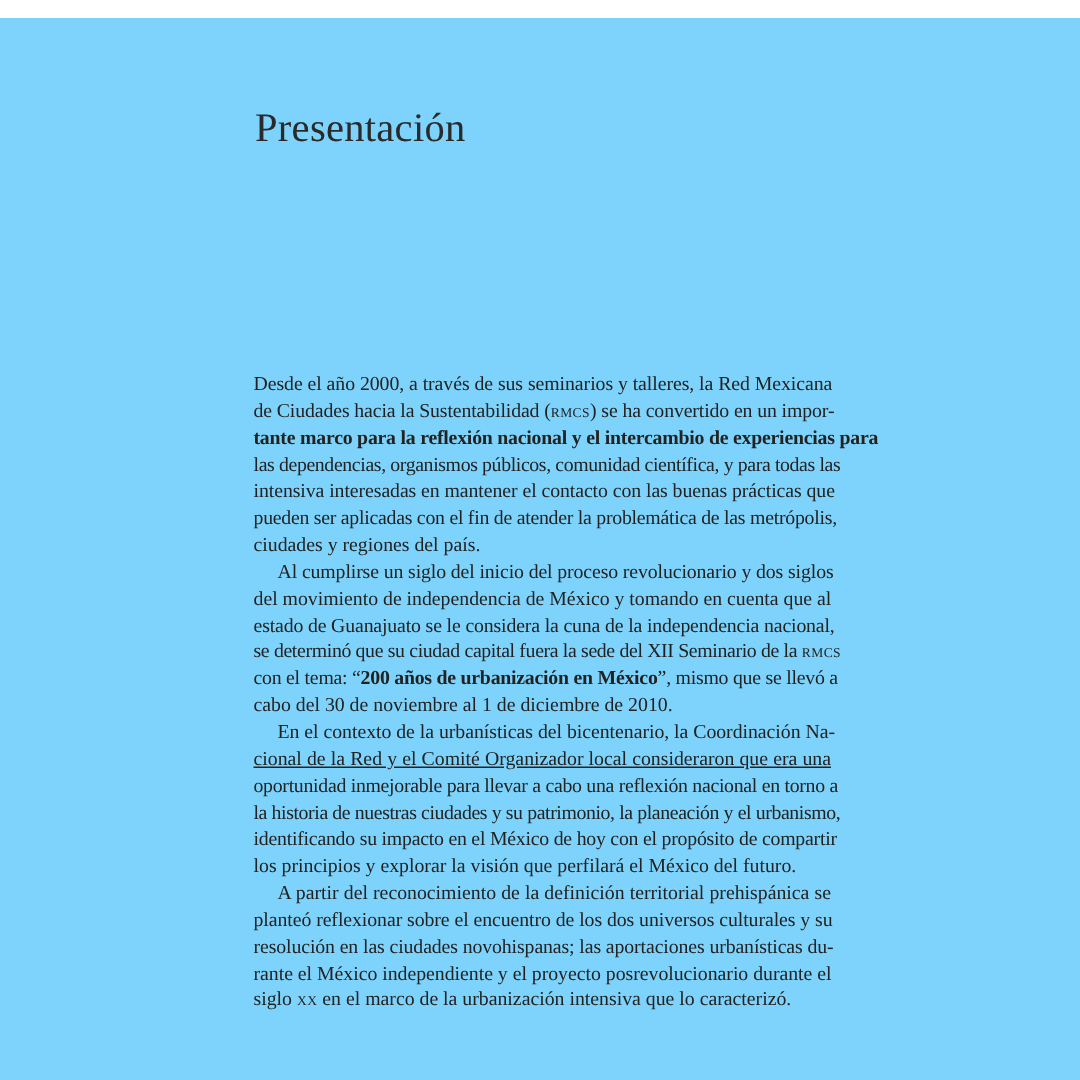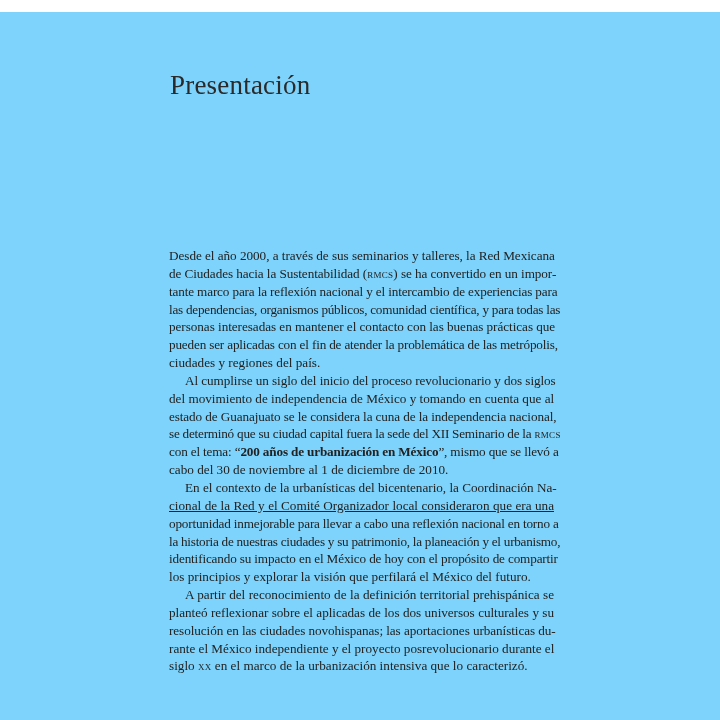--- a/index.html
+++ b/index.html
@@ -27,23 +27,23 @@
 <body>
 
 <div class="page">
   <h1 class="title">Presentación</h1>
 
   <div class="body">
 
     <p>
       <span class="line" style="white-space: nowrap; transform-origin: left center; letter-spacing: -0.0365143px;">Desde el año 2000, a través de sus seminarios y talleres, la Red Mexicana</span>
       <span class="line" style="white-space: nowrap; transform-origin: left center; letter-spacing: -0.0769016px;"><span>de Ciudades hacia la Sustentabilidad (</span><span class="sc">rmcs</span><span>) se ha convertido en un impor-</span></span>
-      <span class="line" style="white-space: nowrap; transform-origin: left center; letter-spacing: -0.144729px;">tante marco para la reflexión nacional y el intercambio de experiencias para</span>
+      <span class="line" style="white-space: nowrap; transform-origin: left center; letter-spacing: -0.144729px; font-weight: bold;">tante marco para la reflexión nacional y el intercambio de experiencias para</span>
       <span class="line" style="white-space: nowrap; transform-origin: left center; letter-spacing: -0.243187px;">las dependencias, organismos públicos, comunidad científica, y para todas las</span>
-      <span class="line" style="white-space: nowrap; transform-origin: left center; letter-spacing: -0.047323px;">personas interesadas en mantener el contacto con las buenas prácticas que</span>
+      <span class="line" style="white-space: nowrap; transform-origin: left center; letter-spacing: -0.047323px;">intensiva interesadas en mantener el contacto con las buenas prácticas que</span>
       <span class="line" style="white-space: nowrap; transform-origin: left center; letter-spacing: -0.166323px;">pueden ser aplicadas con el fin de atender la problemática de las metrópolis,</span>
       <span class="line last" style="white-space: nowrap;">ciudades y regiones del país.</span>
     </p>
 
     <p>
       <span class="line" style="padding-left: 16px; white-space: nowrap; transform-origin: left center; letter-spacing: -0.0760987px;">Al cumplirse un siglo del inicio del proceso revolucionario y dos siglos</span>
       <span class="line" style="white-space: nowrap; transform-origin: left center; letter-spacing: -0.00632116px;">del movimiento de independencia de México y tomando en cuenta que al</span>
       <span class="line" style="white-space: nowrap; transform-origin: left center; letter-spacing: -0.0984878px;">estado de Guanajuato se le considera la cuna de la independencia nacional,</span>
       <span class="line" style="white-space: nowrap; transform-origin: left center; letter-spacing: -0.230254px;"><span>se determinó que su ciudad capital fuera la sede del XII Seminario de la </span><span class="sc">rmcs</span></span>
       <span class="line" style="white-space: nowrap; transform-origin: left center; letter-spacing: -0.156756px;"><span>con el tema: “</span><span class="b">200 años de urbanización en México</span><span>”, mismo que se llevó a</span></span>
@@ -54,19 +54,19 @@
       <span class="line" style="padding-left: 16px; white-space: nowrap; transform-origin: left center; letter-spacing: -0.020893px;">En el contexto de la urbanísticas del bicentenario, la Coordinación Na-</span>
       <span class="line" style="white-space: normal; text-decoration: underline;">cional de la Red y el Comité Organizador local consideraron que era una</span>
       <span class="line" style="white-space: nowrap; transform-origin: left center; letter-spacing: -0.187087px;">oportunidad inmejorable para llevar a cabo una reflexión nacional en torno a</span>
       <span class="line" style="white-space: nowrap; transform-origin: left center; letter-spacing: -0.258873px;">la historia de nuestras ciudades y su patrimonio, la planeación y el urbanismo,</span>
       <span class="line" style="white-space: nowrap; transform-origin: left center; letter-spacing: -0.149248px;">identificando su impacto en el México de hoy con el propósito de compartir</span>
       <span class="line last" style="white-space: nowrap;">los principios y explorar la visión que perfilará el México del futuro.</span>
     </p>
 
     <p>
       <span class="line" style="padding-left: 16px; white-space: normal;">A partir del reconocimiento de la definición territorial prehispánica se</span>
-      <span class="line" style="white-space: nowrap; transform-origin: left center; letter-spacing: -0.0441501px;">planteó reflexionar sobre el aplicadas de los dos universos culturales y su</span>
+      <span class="line" style="white-space: nowrap; transform-origin: left center; letter-spacing: -0.0441501px;">planteó reflexionar sobre el encuentro de los dos universos culturales y su</span>
       <span class="line" style="white-space: nowrap; transform-origin: left center; letter-spacing: -0.0700187px;">resolución en las ciudades novohispanas; las aportaciones urbanísticas du-</span>
       <span class="line" style="white-space: nowrap; transform-origin: left center; letter-spacing: -0.0137513px;">rante el México independiente y el proyecto posrevolucionario durante el</span>
       <span class="line last" style="white-space: nowrap;"><span>siglo </span><span class="sc">xx</span><span> en el marco de la urbanización intensiva que lo caracterizó.</span></span>
     </p>
   </div>
 </div>
 
 </body></html>

